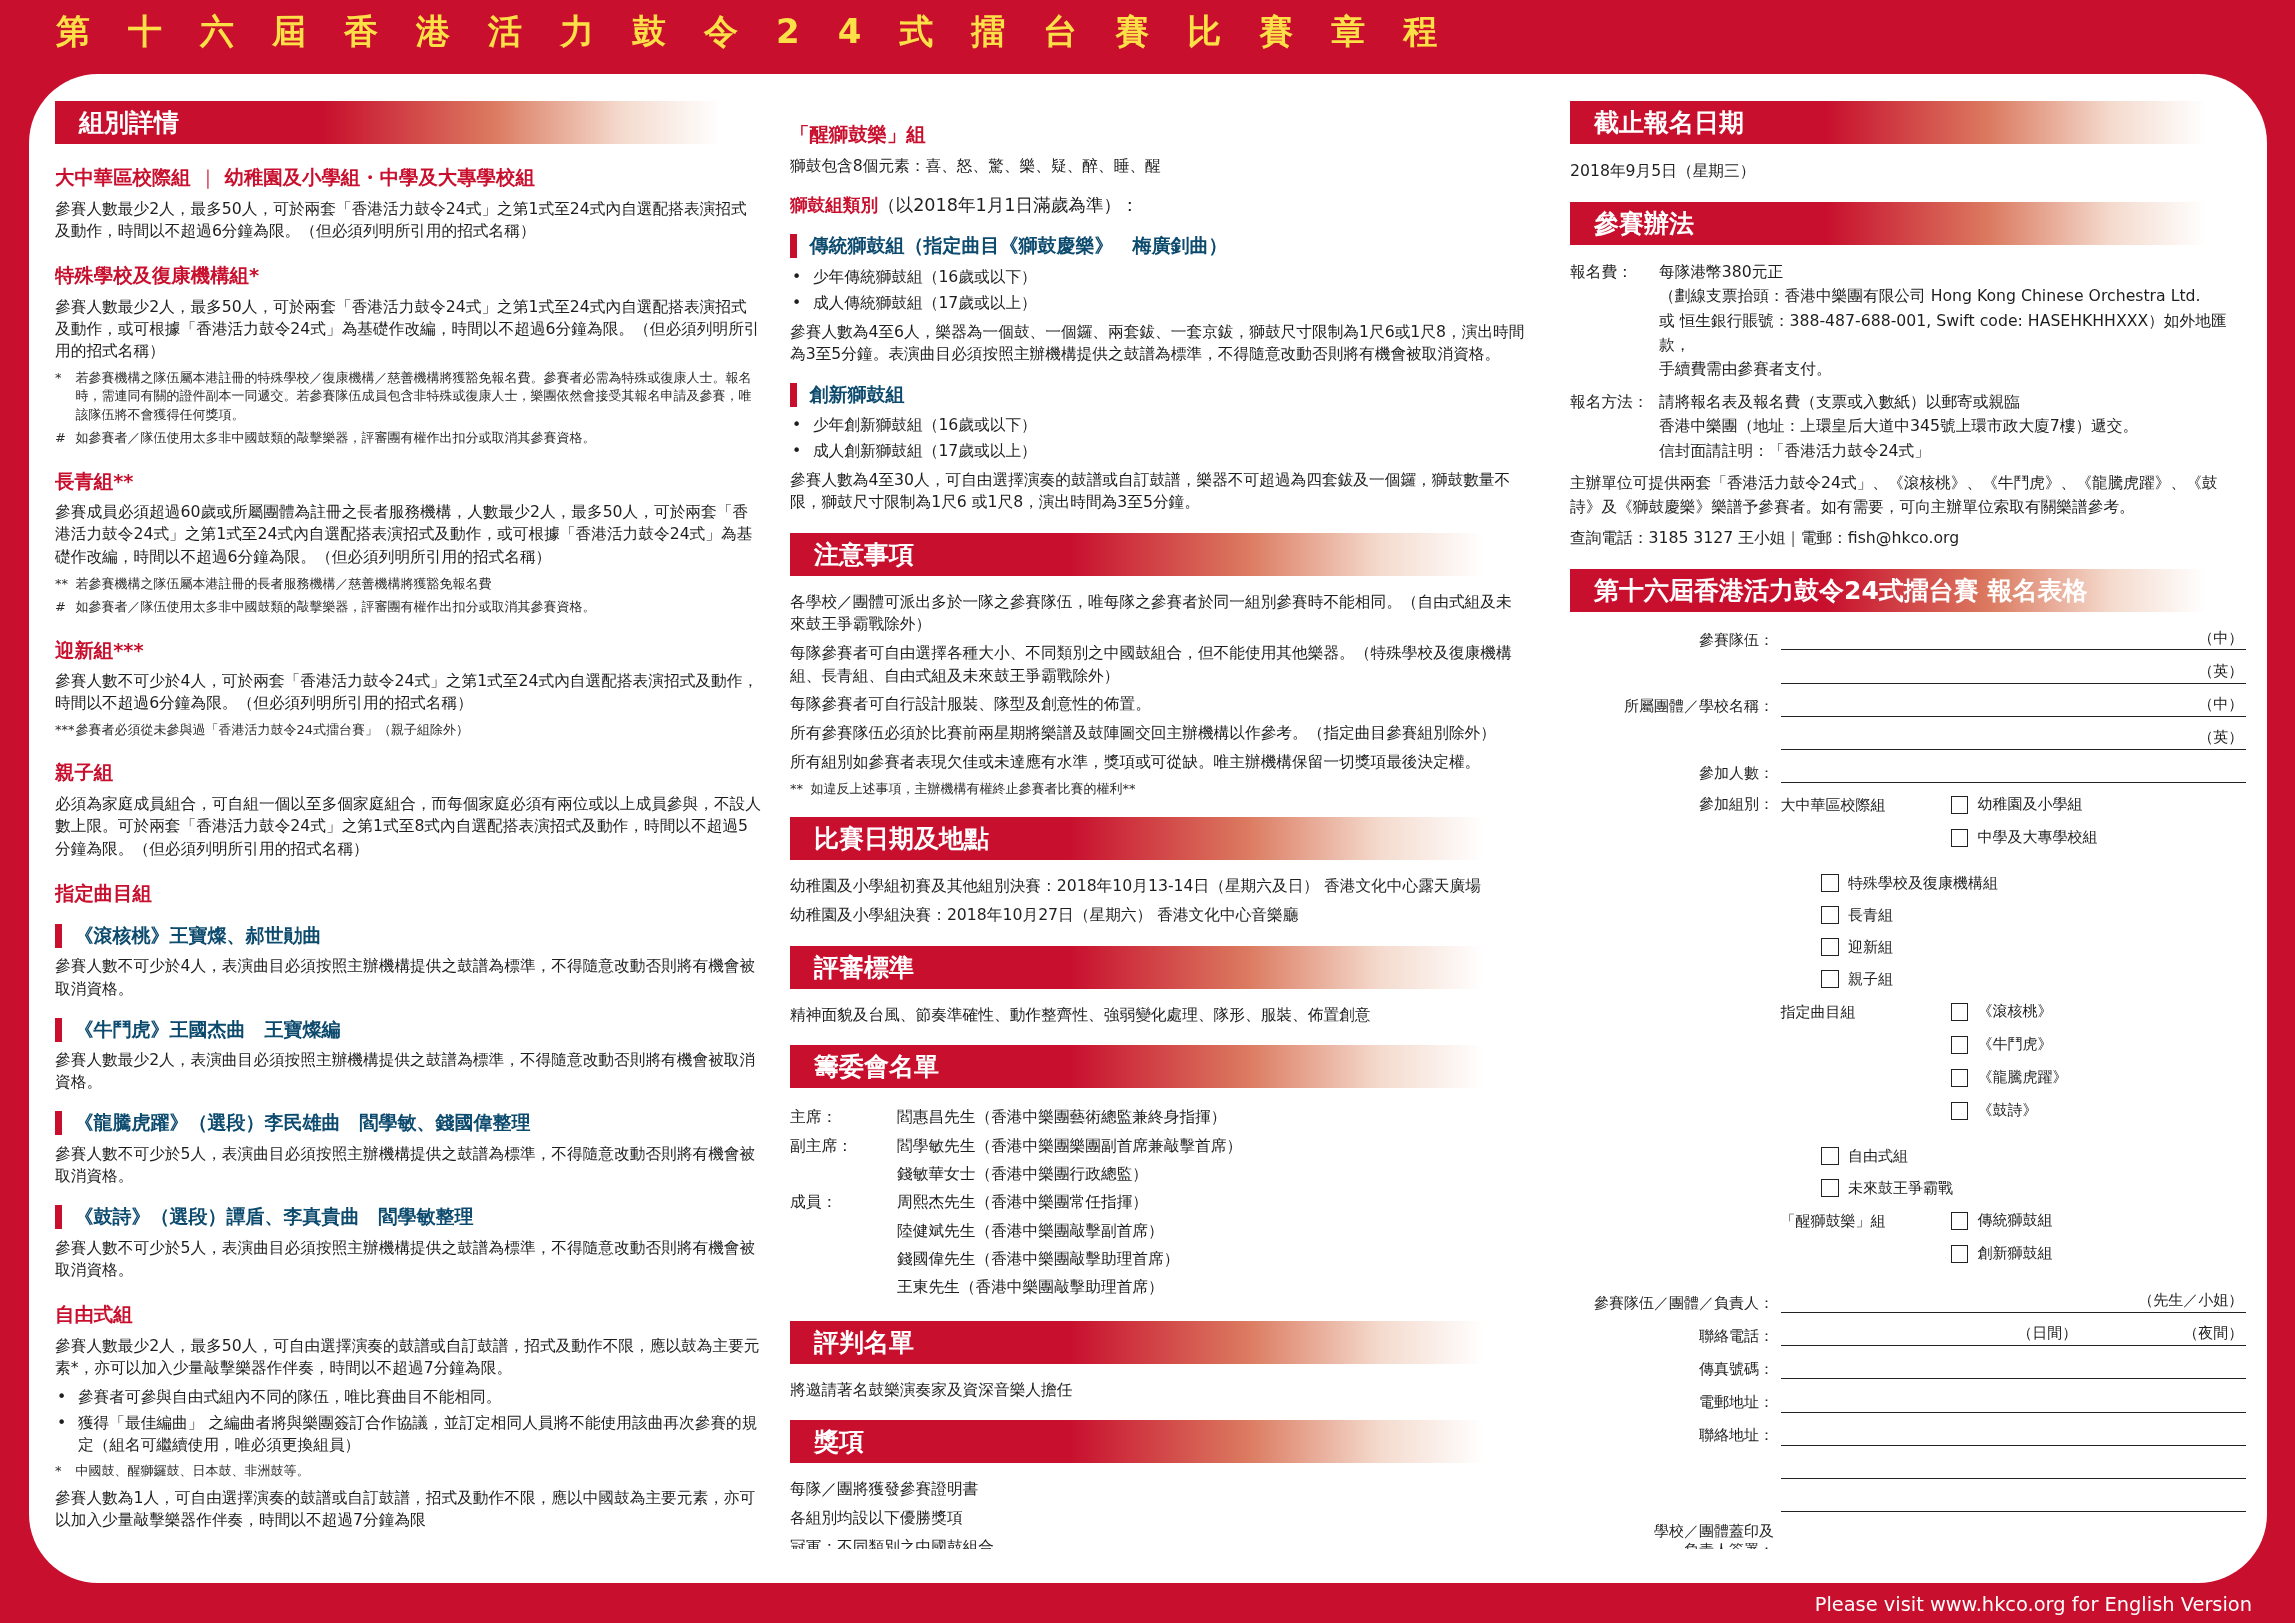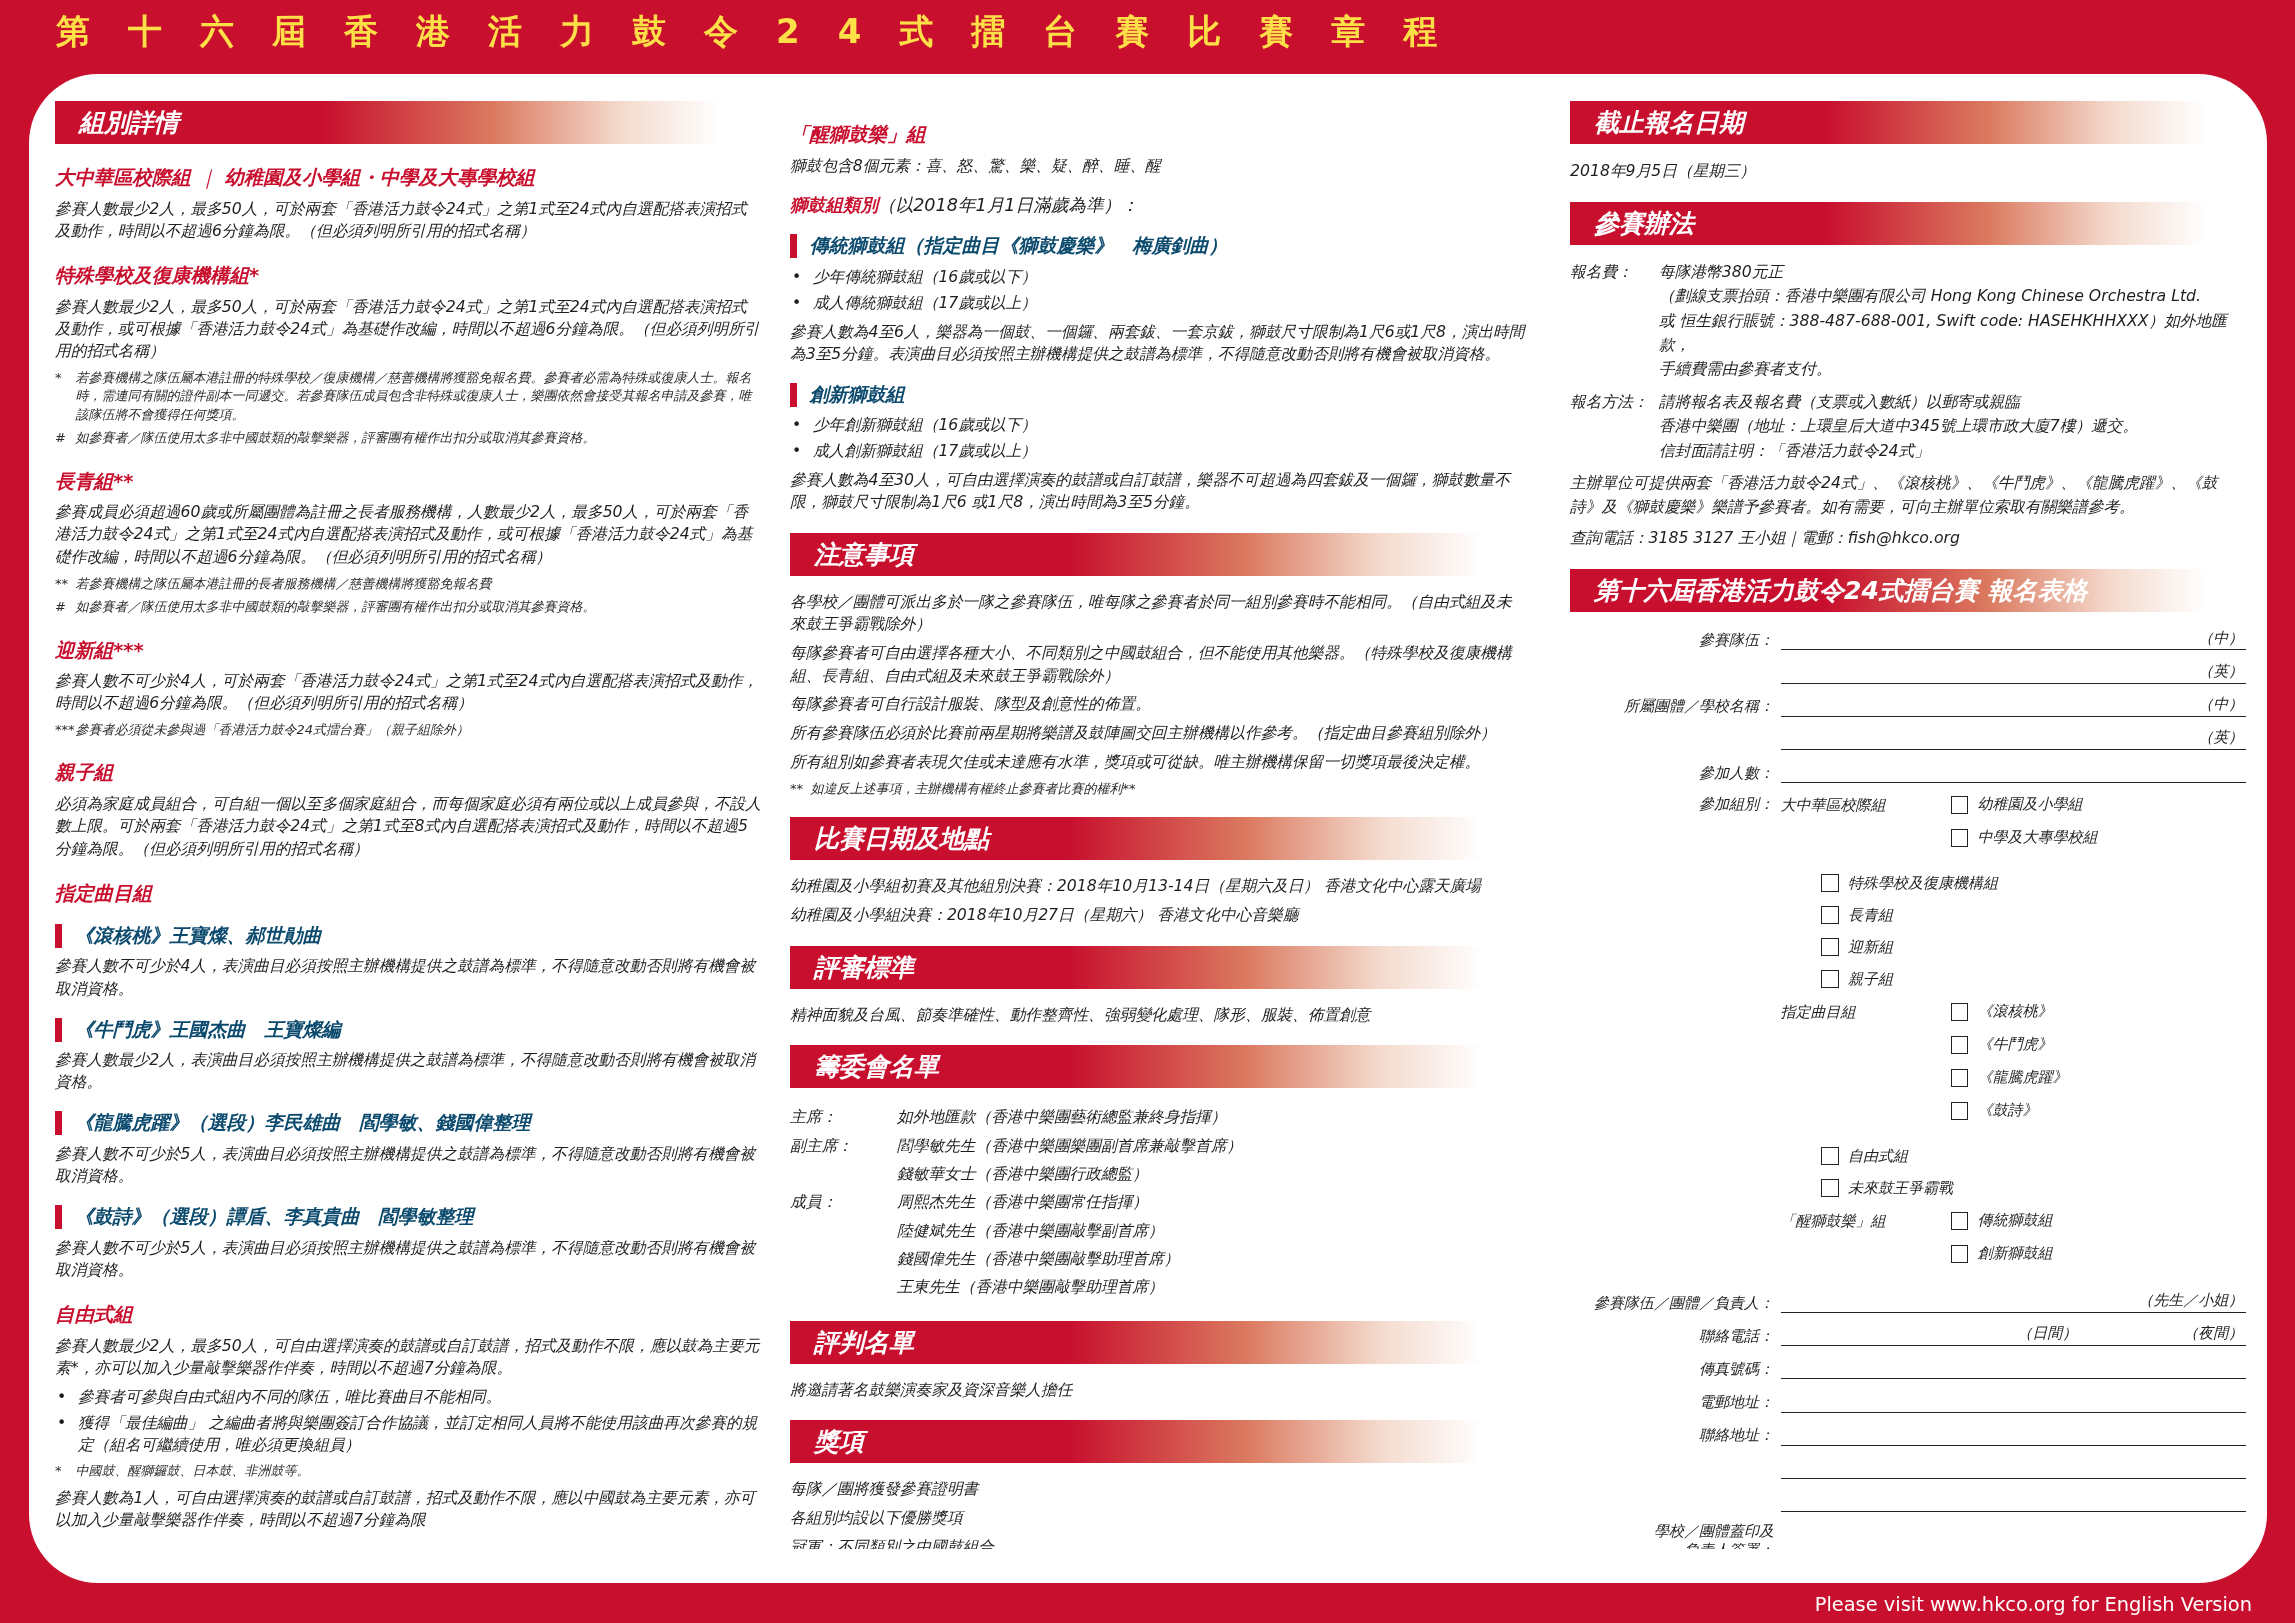--- a/index.html
+++ b/index.html
@@ -2,21 +2,21 @@
 <html style="font-size:7.4px"><head>
 <meta charset="utf-8">
 <style>
   html,body{margin:0;padding:0;}
   .page{position:relative;width:2295px;height:1623px;background:#C8102E;overflow:hidden;
         font-family:"DejaVu Sans","Liberation Sans",sans-serif;color:#1e1e1e;}
   .title{position:absolute;left:56px;top:9.3px;font-size:34px;font-weight:700;color:#fde047;
          letter-spacing:38px;white-space:nowrap;}
   .panel{position:absolute;left:29px;top:74px;width:2238px;height:1509px;background:#fff;
          border-radius:69px;overflow:hidden;}
-  .col{position:absolute;top:27px;bottom:34px;overflow:hidden;font-style:italic;}
+  .col{position:absolute;top:27px;bottom:34px;overflow:hidden;}
   .col1{left:26px;width:707px;}
   .col2{left:761px;width:737px;}
   .col3{left:1541px;width:676px;}
   .banner{height:43px;line-height:43px;padding-left:24px;margin:19.4px 0 15px;
           background:linear-gradient(90deg,#C8102E 0%,#C8102E 38%,#DB7A60 62%,#F4DACD 80%,#ffffff 94%);
           color:#fff;font-size:25px;font-weight:700;white-space:nowrap;}
   .col .banner:first-child{margin-top:0;}
   .h2{color:#C8102E;font-size:19.4px;font-weight:700;margin:21px 0 7.4px;line-height:1.3;}
   .h2 .sep{font-weight:400;padding:0 7.4px;}
   .h2 .sub{font-weight:600;}
@@ -177,21 +177,21 @@
         </div>
         <div class="banner">比賽日期及地點</div>
         <div class="p">幼稚園及小學組初賽及其他組別決賽：2018年10月13-14日（星期六及日） 香港文化中心露天廣場</div>
         <div class="p">幼稚園及小學組決賽：2018年10月27日（星期六） 香港文化中心音樂廳</div>
         <div class="banner">評審標準</div>
         <div class="p">精神面貌及台風、節奏準確性、動作整齊性、強弱變化處理、隊形、服裝、佈置創意</div>
         <div class="banner">籌委會名單</div>
         <div class="roster">
           <div class="rrow">
             <span class="role">主席：</span>
-            <span>如外地匯款（香港中樂團藝術總監兼終身指揮）</span>
+            <span>閻惠昌先生（香港中樂團藝術總監兼終身指揮）</span>
           </div>
           <div class="rrow">
             <span class="role">副主席：</span>
             <span>閻學敏先生（香港中樂團樂團副首席兼敲擊首席）</span>
           </div>
           <div class="rrow">
             <span class="role"></span>
             <span>錢敏華女士（香港中樂團行政總監）</span>
           </div>
           <div class="rrow">

